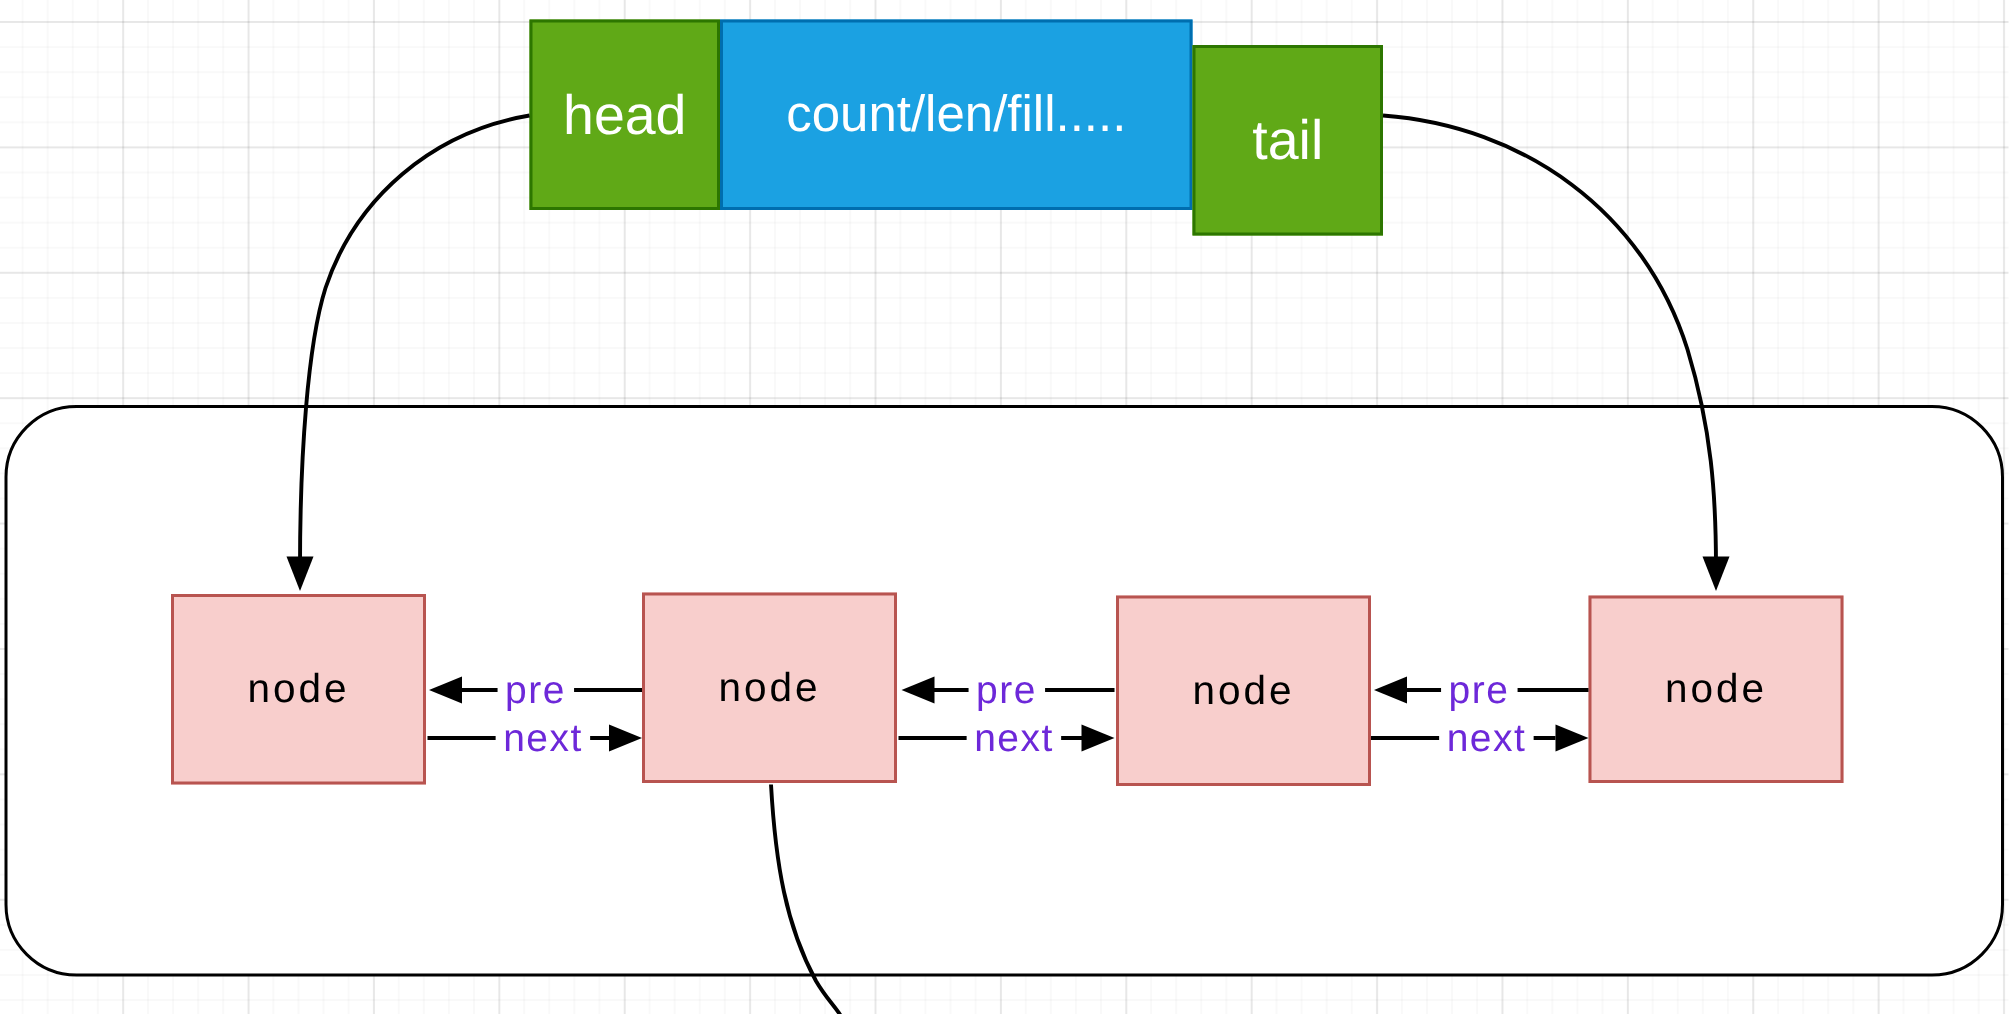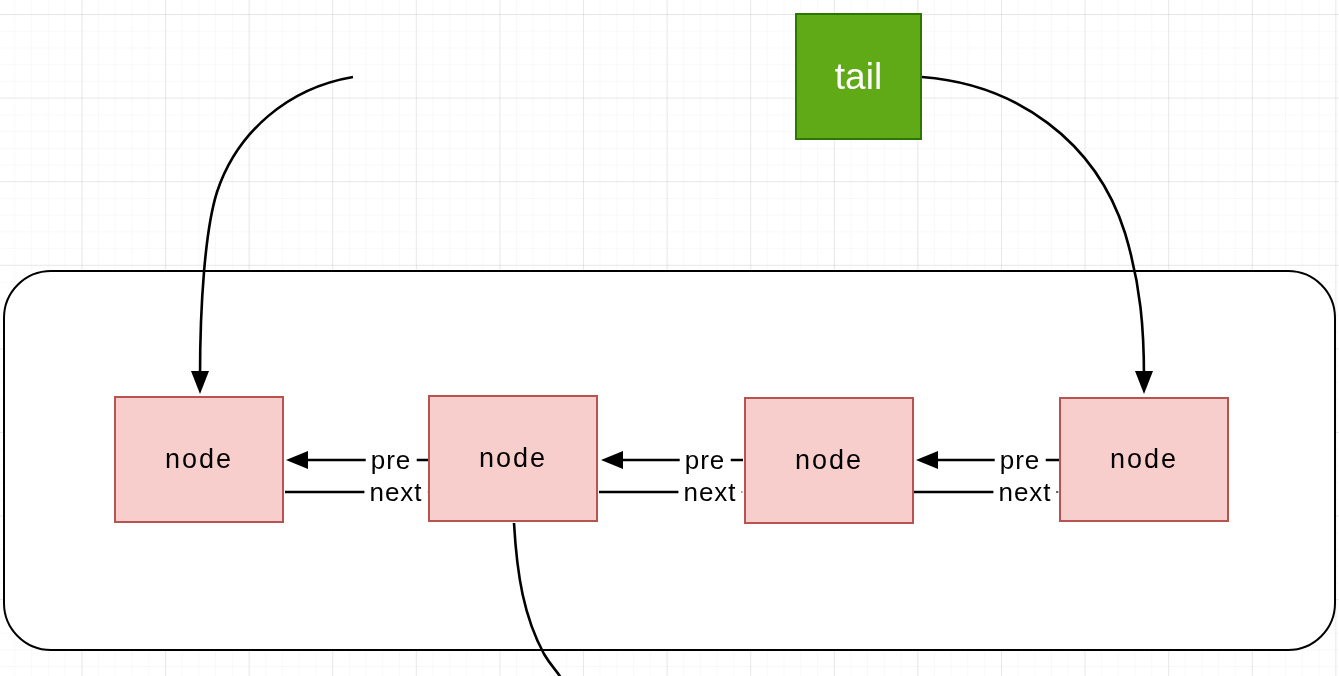--- a/index.html
+++ b/index.html
@@ -20,21 +20,21 @@
     left:3px;top:270px;width:1333px;height:381px;
     background:#fff;border:2px solid var(--line,#000);border-radius:48px;z-index:1;
   }
   
   .hdr-cell{top:13px;height:127px;display:flex;align-items:center;justify-content:center;
     color:#fff;z-index:2;}
   .hdr-green{background:var(--green,#60a917);border:2px solid var(--green-border,#2d7600);font-size:37px;}
   .hdr-blue{background:var(--blue,#1ba1e2);border:2px solid var(--blue-border,#006eaf);font-size:34px;}
   .hdr-head{left:353px;width:127px;}
   .hdr-fields{left:480px;width:315px;}
-  .hdr-tail{left:795px;width:127px;}
+  .hdr-tail{left:795px;width:127px;margin-top:17px;}
   .title{
     left:489px;top:158px;width:300px;text-align:center;
     font-size:44px;font-weight:bold;color:#000;letter-spacing:1px;z-index:2;
   }
   
   .node-box{
     width:170px;height:127px;background:var(--pink,#f8cecc);
     border:2px solid var(--pink-border,#b85450);
     display:flex;align-items:center;justify-content:center;
     font-size:27px;letter-spacing:2px;color:#000;z-index:4;
@@ -43,34 +43,40 @@
   .node-2{left:428px;top:395px;}
   .node-3{left:744px;top:397px;}
   .node-4{left:1059px;top:397px;height:125px;}
   
   .arrow-layer{left:0;top:0;width:1339px;height:676px;z-index:5;pointer-events:none;}
   .arrow-layer path{fill:none;stroke:var(--line,#000);stroke-width:2.6px;}
   .arrow-layer polygon{fill:var(--line,#000);stroke:none;}
   
   .link-label{
     transform:translate(-50%,-50%);background:#fff;padding:0 5px;
-    font-size:26px;letter-spacing:1px;color:#000000;z-index:6;white-space:nowrap;margin-left:34px;
+    font-size:26px;letter-spacing:1px;color:#6d28d9;z-index:6;white-space:nowrap;
   }
   .watermark{
     right:21px;top:636px;font-size:18px;color:var(--watermark,#c2c2c2);
     z-index:7;letter-spacing:1px;
   }
 </style>
 </head>
 <body>
 
 <div class="canvas">
 
   <div class="abs container-box"></div>
 
+  <div class="abs hdr-cell hdr-green hdr-head">
+    <span>head</span>
+  </div>
+  <div class="abs hdr-cell hdr-blue hdr-fields">
+    <span>count/len/fill.....</span>
+  </div>
   <div class="abs hdr-cell hdr-green hdr-tail">
     <span>tail</span>
   </div>
 
 
   <div class="abs node-box node-1">
     <span>node</span>
   </div>
   <div class="abs node-box node-2">
     <span>node</span>

